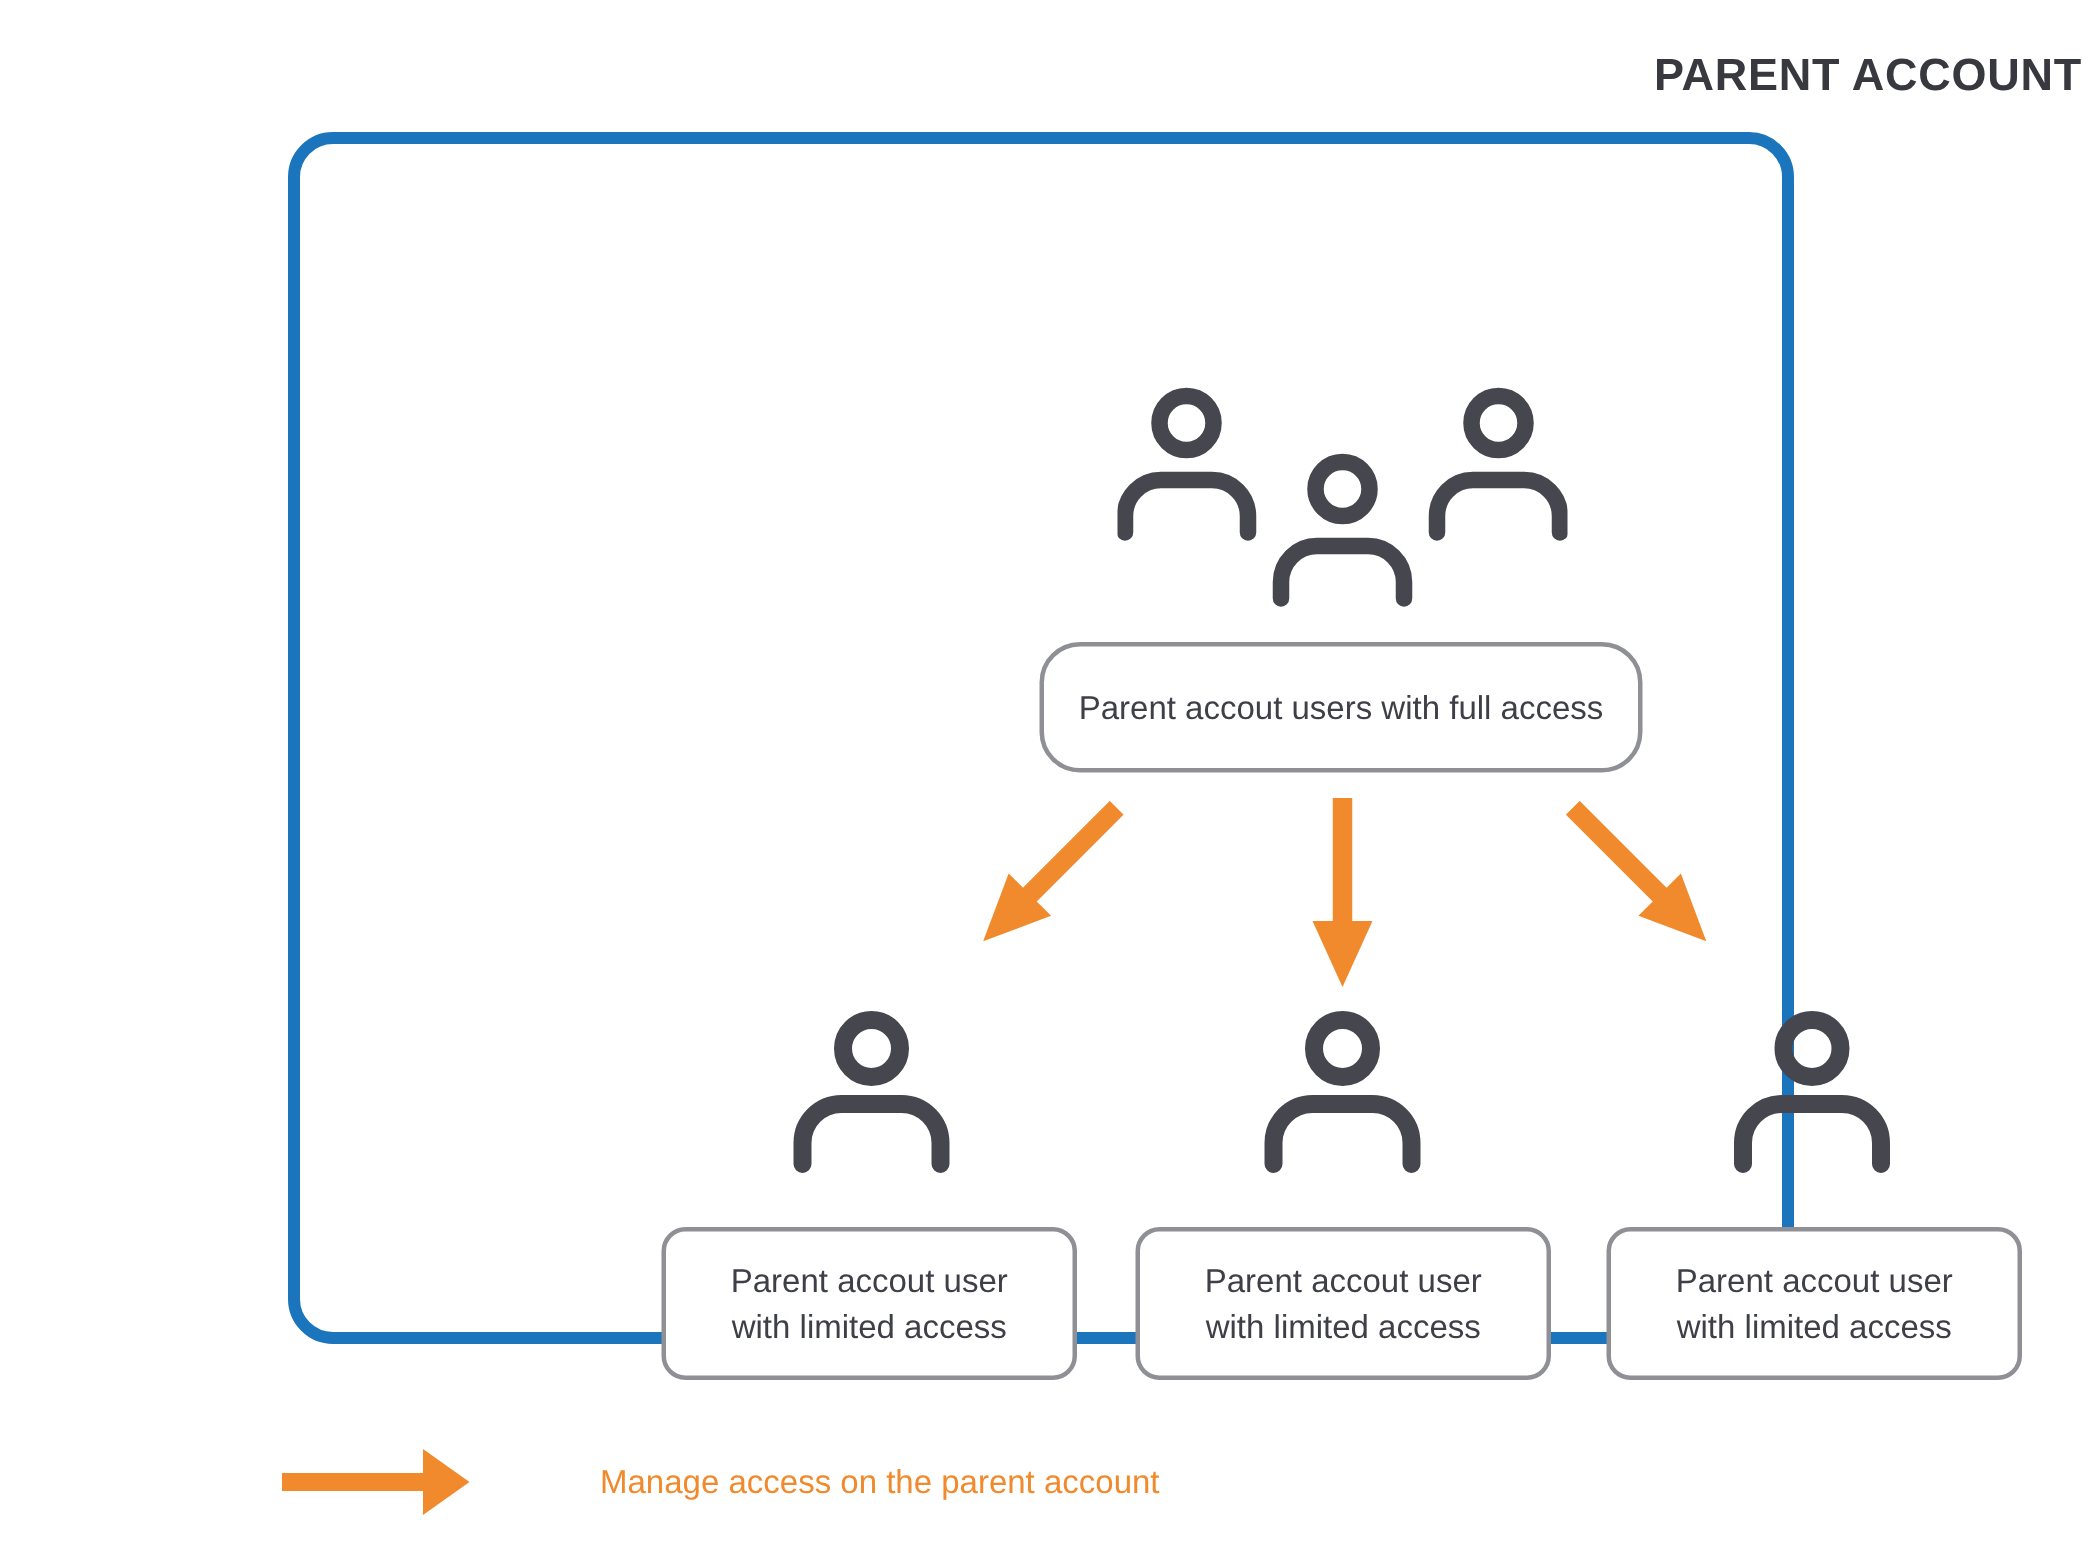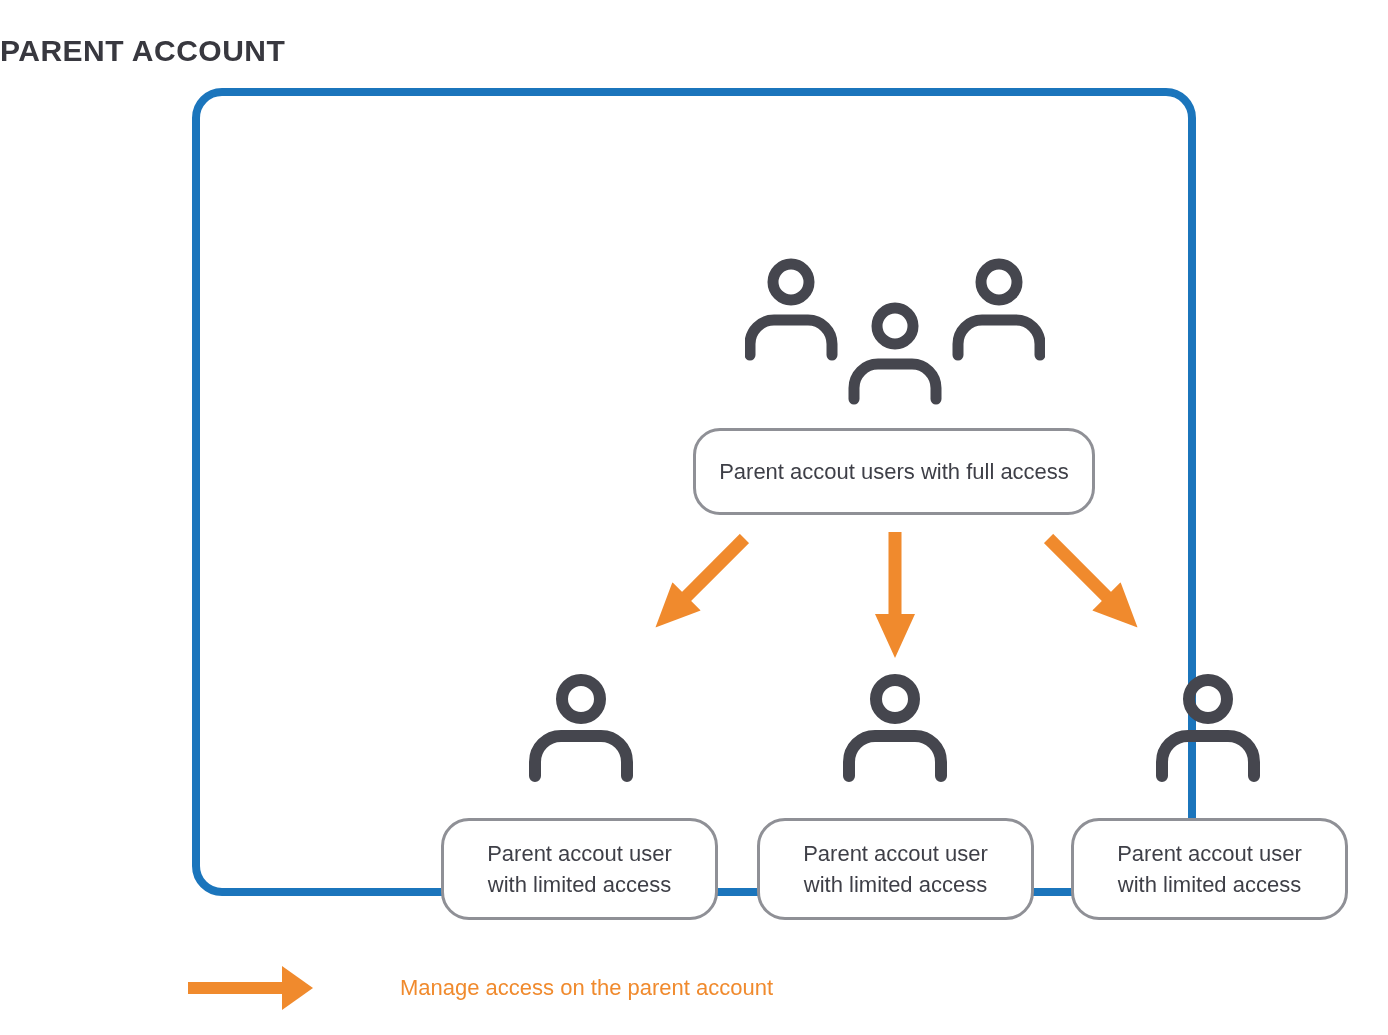--- a/index.html
+++ b/index.html
@@ -13,21 +13,21 @@
   html,body{background:#fff;}
   body{font-family:"Liberation Sans","DejaVu Sans",sans-serif;}
   .stage{
     position:relative;
     width:1388px;height:1035px;
     background:#fff;
     overflow:hidden;
   }
   .title{
     position:absolute;left:0;top:34px;width:100%;
-    text-align:left;
+    text-align:right;
     font-size:30px;font-weight:700;letter-spacing:.5px;
     color:#38383F;
   }
   .main-box{
     position:absolute;left:192px;top:88px;
     width:1004px;height:808px;
     border:8px solid var(--accent-blue);
     border-radius:30px;
     background:#fff;
   }
@@ -38,21 +38,21 @@
     border:3px solid var(--box-border);
     display:flex;flex-direction:column;align-items:center;justify-content:center;
     color:var(--text-dark);
     font-size:22px;line-height:31px;
     text-align:left;
   }
   .full-box{
     left:493px;top:332px;width:402px;height:87px;border-radius:27px;
   }
   .limited-box{
-    top:722px;width:277px;height:102px;border-radius:28px;
+    top:722px;width:277px;height:102px;border-radius:16px;
   }
   .arrow-down{position:absolute;}
   .arrow-left-diag{transform:rotate(45deg);}
   .arrow-right-diag{transform:rotate(-45deg);}
   .person{position:absolute;top:578px;}
   .legend-arrow{position:absolute;left:188px;top:966px;}
   .legend-label{
     position:absolute;left:400px;top:975px;
     color:var(--accent-orange);
     font-size:22px;font-weight:400;

